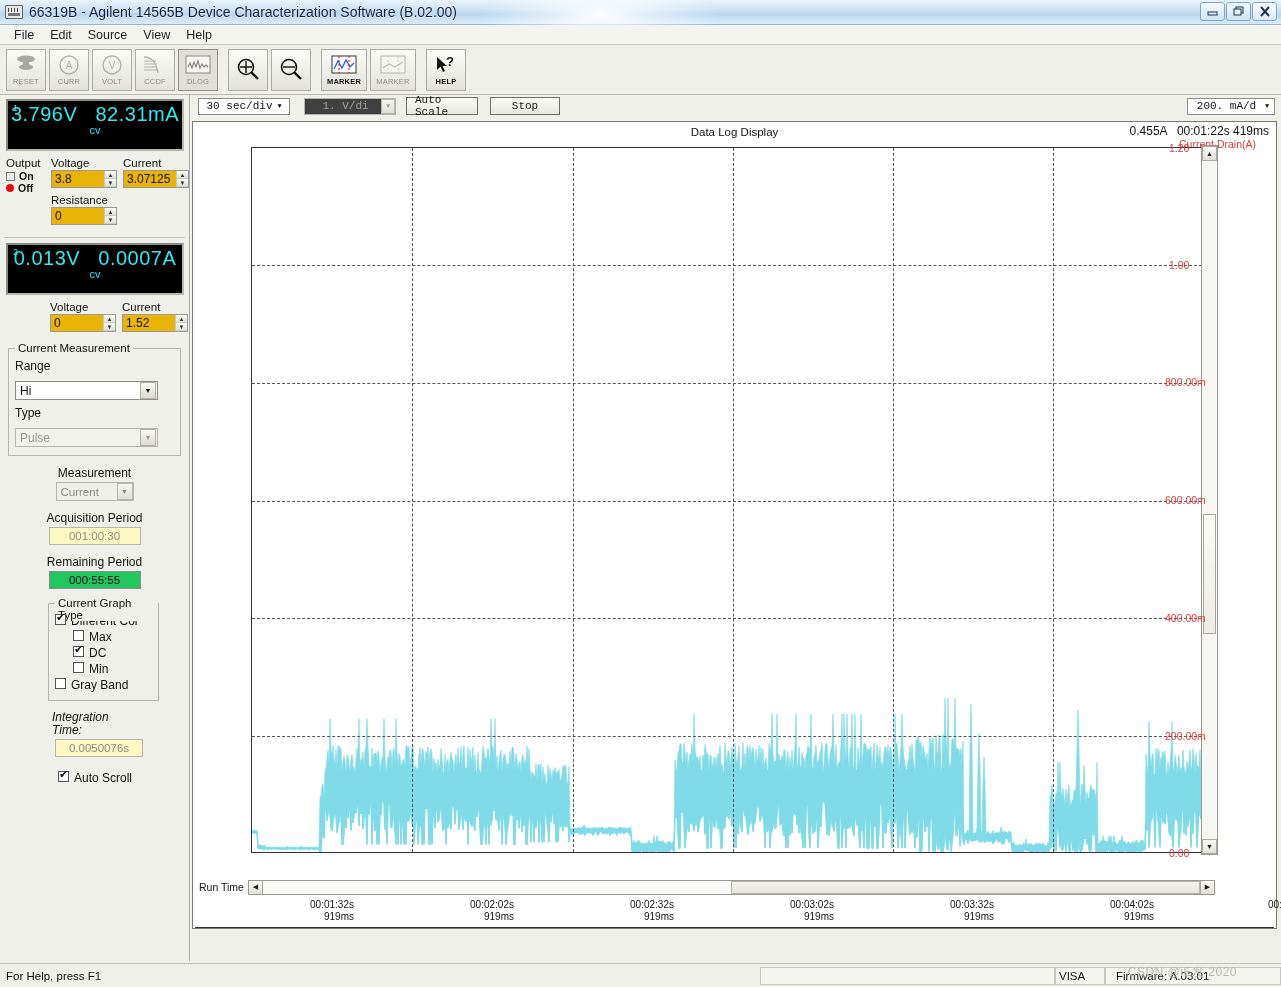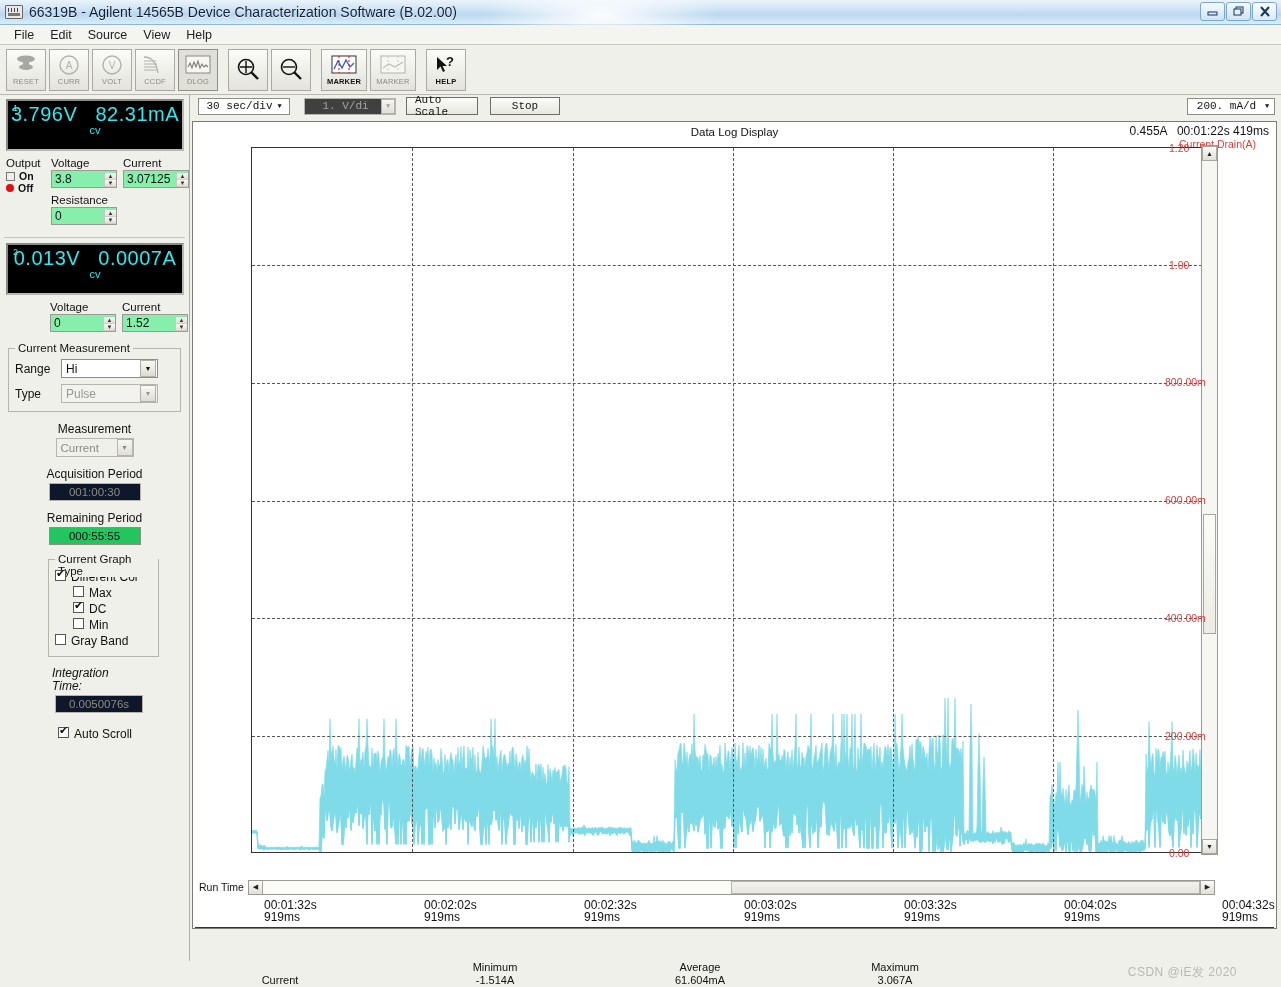--- a/index.html
+++ b/index.html
@@ -97,21 +97,21 @@
     height:52px; position:relative; color:#2ee8ee;
   }
   .lcd .chnum { position:absolute; left:5px; top:2px; font-size:9px; color:#6bdfe6; }
   .lcd .val {
     text-align:center; padding-top:2px; font-size:20px; letter-spacing:.5px;
     font-family:"Liberation Sans", sans-serif;
   }
   .lcd .mode { text-align:center; font-size:11px; margin-top:-2px; color:#2ee8ee; }
   .fieldrow { display:flex; padding-left:6px; margin-top:6px; gap:6px; align-items:flex-start;}
   .flabel { font-size:11.5px; color:#111; margin-bottom:1px; }
-  .spin { display:flex; border:1px solid #9a9a93; background:#86efac; height:18px;align-items:flex-end; }
+  .spin { display:flex; border:1px solid #9a9a93; background:#eab308; height:18px; }
   .spin input {
     border:none; outline:none; background:transparent; width:52px;
     font-size:12px; font-family:"Liberation Sans", sans-serif; padding-left:3px; color:#111;
   }
   .spin .arrows { width:12px; display:flex; flex-direction:column; border-left:1px solid #c8c8c0;}
   .spin .arrows div {
     flex:1; background:linear-gradient(180deg,#fafaf6,#e0e0d8);
     display:flex; align-items:center; justify-content:center; font-size:6px; color:#333;
     border-bottom:1px solid #cfcfc8;
   }
@@ -122,36 +122,36 @@
 
   .panel-sep { border-top:1px solid #c4c4bc; margin:6px 4px 0 4px; }
 
   .groupbox {
     position:relative; border:1px solid #b5b5ad; margin:10px 8px 0 8px; padding:10px 22px 8px 6px;
   }
   .groupbox > .gtitle {
     position:absolute; top:-7px; left:6px; background:#f0f0ea; padding:0 3px;
     font-size:11.5px; color:#111; font-family:"Liberation Sans", sans-serif;
   }
-  .ddrow { display:flex; align-items:center; gap:8px; margin-bottom:6px; }
+  .ddrow { display:flex; gap:8px; margin-bottom:6px;flex-direction:column; }
   .ddrow .dlabel { font-size:12px; width:38px; color:#111; }
   .dropdown {
     flex:1; height:19px; border:1px solid #8e8e87; background:#fff;
     display:flex; align-items:center; justify-content:space-between; padding-left:4px;
     font-size:12px; color:#111;
   }
   .dropdown.disabled { background:#f2f2ee; color:#9a9a93; border-color:#b5b5ad; }
   .dropdown .arrowbox {
     width:16px; height:17px; margin:0 1px; background:linear-gradient(180deg,#fafaf6,#dcdcd4);
     border:1px solid #b0b0a8; display:flex; align-items:center; justify-content:center; font-size:7px;
   }
   .sectlabel { text-align:center; font-size:12px; color:#111; margin-top:10px; }
   .readonly-box {
     margin:2px auto 0 auto; width:92px; height:18px; border:1px solid #b5b5ad;
-    background:#0f172a; color:#8b8b84; font-size:11.5px; text-align:center; line-height:17px;
+    background:#fef9c3; color:#8b8b84; font-size:11.5px; text-align:center; line-height:17px;
   }
   .readonly-box.active { background:#22c55e; color:#111; border-color:#8e8e87; }
   .dd-small {
     margin:2px auto 0 auto; width:78px; height:19px; border:1px solid #b5b5ad; background:#f0f0ea;
     display:flex; align-items:center; justify-content:space-between; padding-left:4px;
     font-size:11.5px; color:#8b8b84;
   }
   .cbrow { display:flex; align-items:flex-start; gap:5px; font-size:12px; color:#111; margin:2px 0; }
   .cb { width:11px; height:11px; border:1px solid #555; background:#fff; position:relative; flex:none;}
   .cb.checked::after {
@@ -244,21 +244,21 @@
   }
   .hscroll .arrow.right { border-right:none; border-left:1px solid #a8a8a0; }
   .hscroll .track { flex:1; background:#fbfbf8; position:relative; }
   .hscroll .thumb {
     position:absolute; left:50%; right:0; top:0; bottom:0;
     background:linear-gradient(180deg,#f4f4ef,#e6e6de); border:1px solid #b4b4ac;
   }
 
   .xticks { position:absolute; left:58px; top:777px; width:962px; height:30px; }
   .xtick {
-    position:absolute; text-align:left; font-size:12px; color:#111; width:90px;
+    position:absolute; text-align:right; font-size:10px; color:#111; width:90px;
     line-height:12px;
   }
   .xaxis-rule {
     position:absolute; left:2px; right:2px; top:805px; border-top:1px solid #333;
   }
   .statsbar {
     position:absolute; left:2px; top:838px; width:1085px; height:30px;
     font-size:11px; color:#111;
   }
   .statcol { position:absolute; text-align:center; line-height:13px; }
@@ -709,15 +709,21 @@
           <div>61.604mA</div>
         </div>
         <div class="statcol" style="left:625px; top:1px; width:150px;">
           <div>Maximum</div>
           <div>3.067A</div>
         </div>
       </div>
     </div>
   </div>
 
+  <div class="statusbar">
+    <div class="sb-help">For Help, press F1</div>
+    <div class="sb-cell sb-mid"></div>
+    <div class="sb-cell sb-visa">VISA</div>
+    <div class="sb-fw">Firmware: A.03.01</div>
+  </div>
   <div class="watermark">CSDN @iE发 2020</div>
 
 </div>
 
 </body></html>

